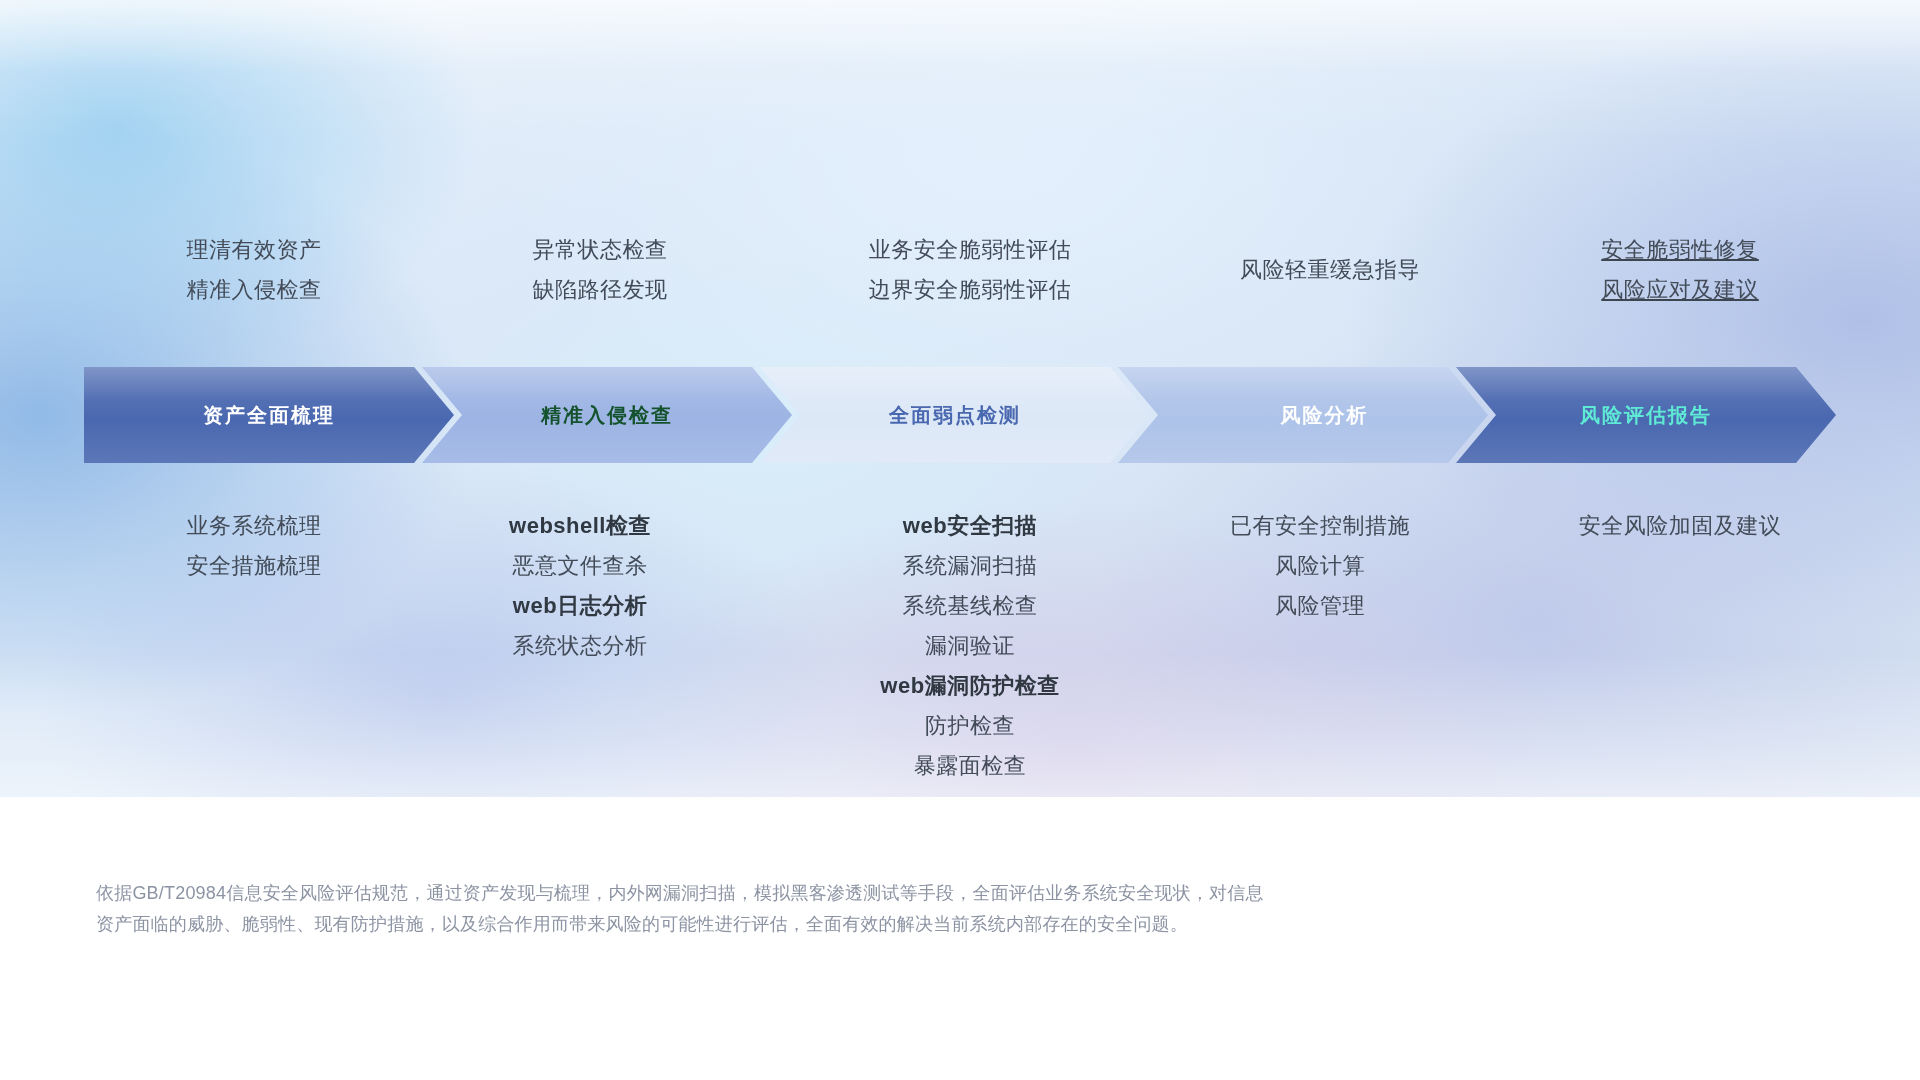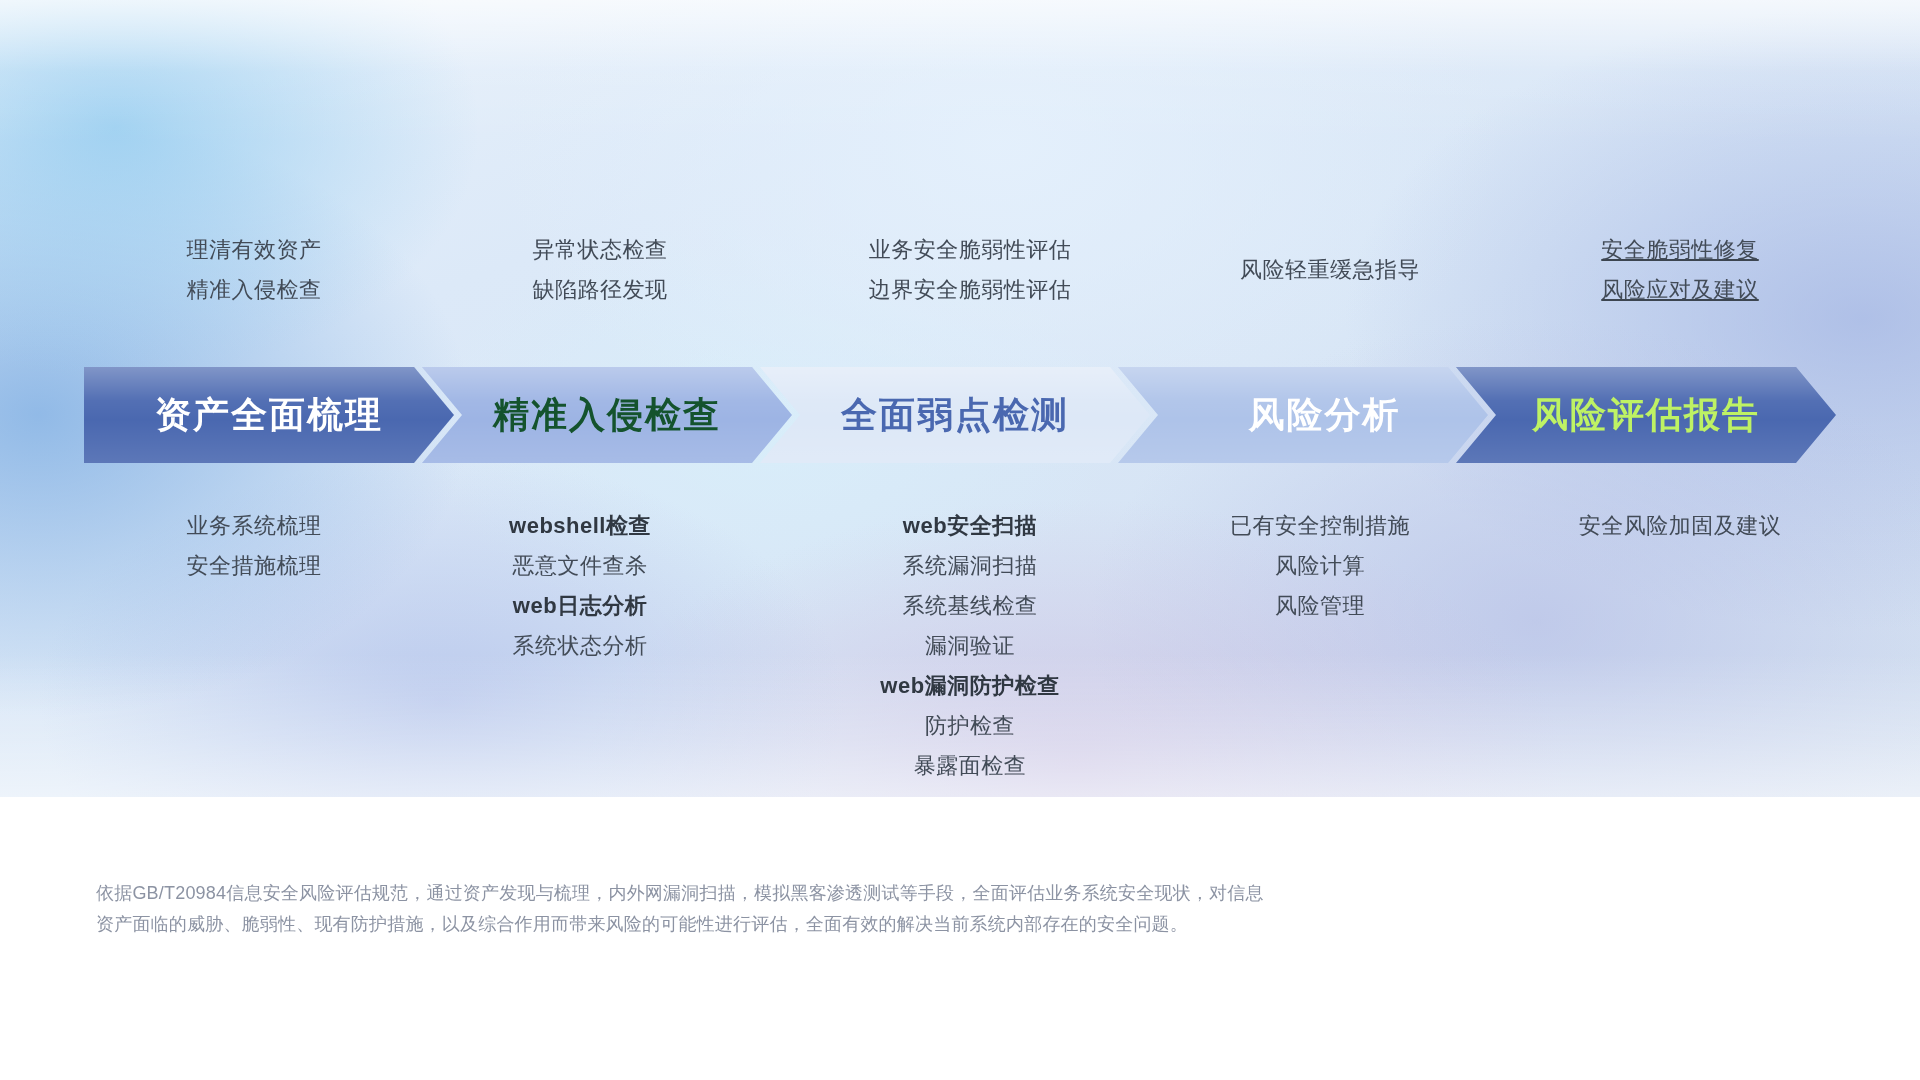--- a/index.html
+++ b/index.html
@@ -63,21 +63,21 @@
     height: 96px;
     display: flex;
     align-items: center;
     justify-content: center;
     clip-path: polygon(0 0, calc(100% - 40px) 0, 100% 50%, calc(100% - 40px) 100%, 0 100%);
   }
   .arrow.notch {
     clip-path: polygon(0 0, calc(100% - 40px) 0, 100% 50%, calc(100% - 40px) 100%, 0 100%, 40px 50%);
   }
   .arrow .lbl {
-    font-size: 36px;
+    font-size: 20px;
     font-weight: 700;
     letter-spacing: 2px;
     white-space: nowrap;
     position: relative;
     z-index: 2;
   }
   .sheen {
     position: absolute;
     inset: 0;
     background: linear-gradient(to bottom, rgba(255,255,255,0.30) 0%, rgba(255,255,255,0.05) 35%, rgba(255,255,255,0) 55%, rgba(255,255,255,0.10) 100%);
@@ -143,21 +143,21 @@
       <span class="lbl" style="color:#4a68b0;">全面弱点检测</span>
     </div>
 
     <div class="arrow notch" style="left:1034px; width:370px; background:#aec3e9;">
       <span class="sheen"></span>
       <span class="lbl" style="color:#ffffff;margin-left:43px;">风险分析</span>
     </div>
 
     <div class="arrow notch" style="left:1372px; width:380px; background:#4a68b0;">
       <span class="sheen"></span>
-      <span class="lbl" style="color:#bef264;">风险评估报告</span>
+      <span class="lbl" style="color:#5eead4;">风险评估报告</span>
     </div>
 
   </div>
 
   <div class="col-bottom" style="left:84px; top:506px; width:340px;">
     <div class="line">业务系统梳理</div>
     <div class="line">安全措施梳理</div>
   </div>
 
   <div class="col-bottom" style="left:410px; top:506px; width:340px;">

